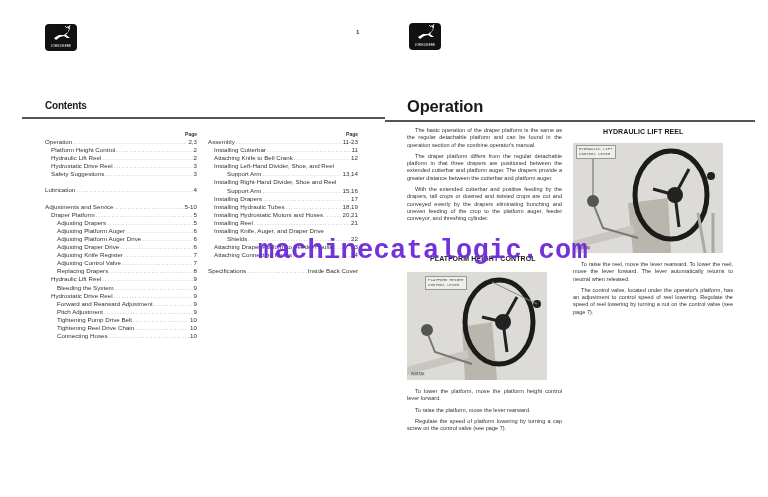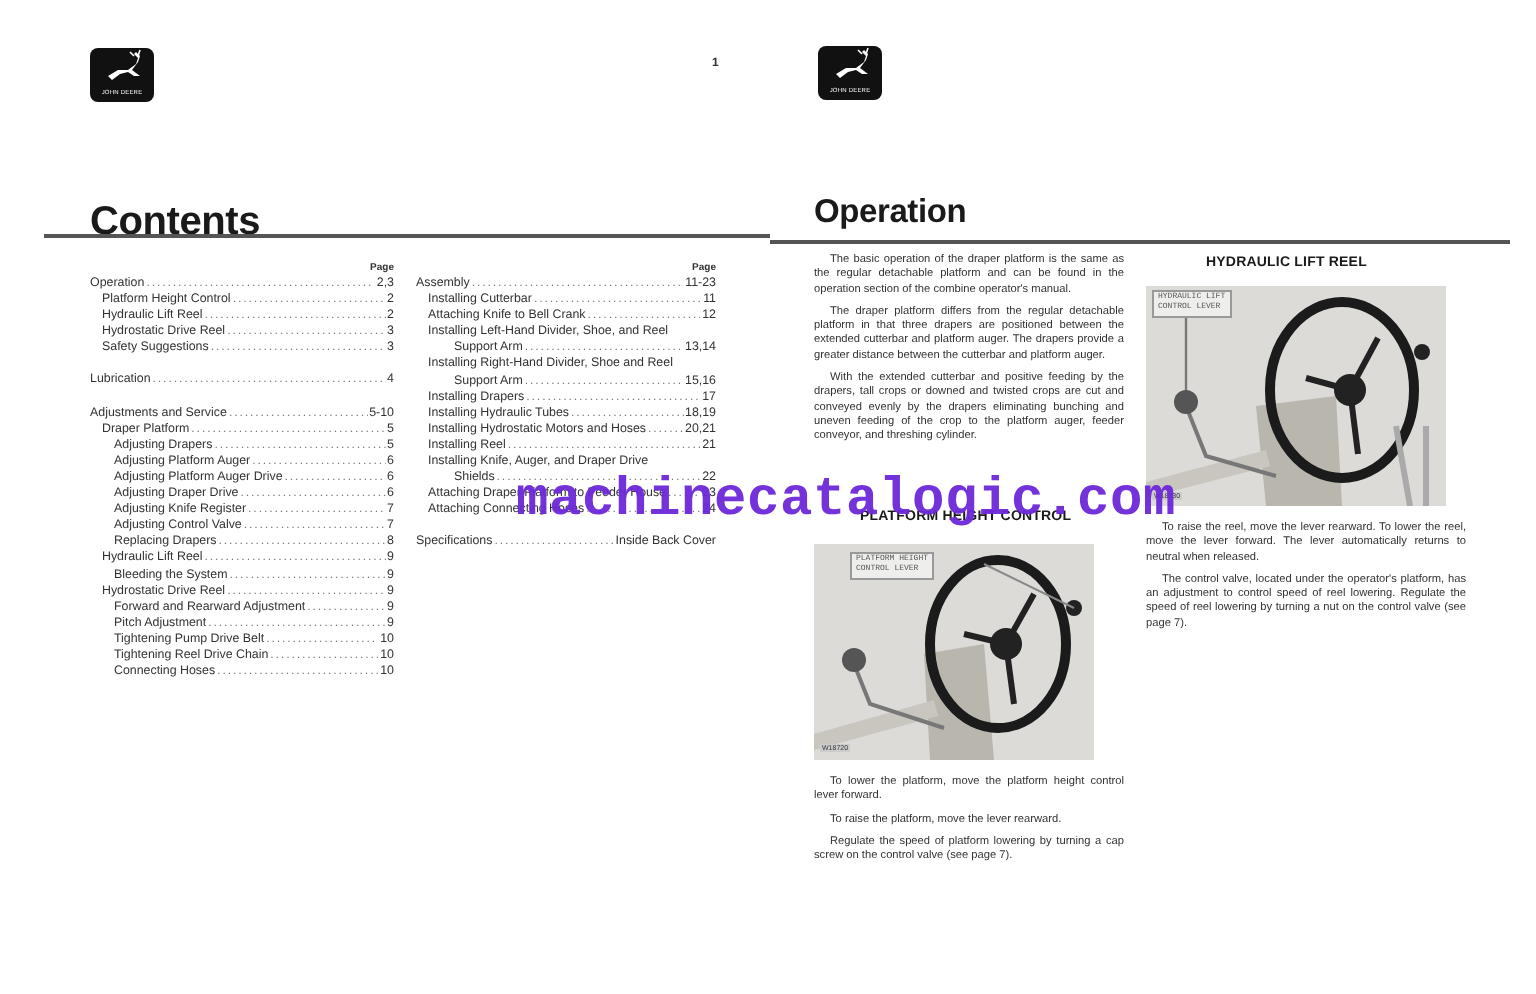--- a/index.html
+++ b/index.html
@@ -75,21 +75,21 @@
 <div class="page page-left">
   <div class="logo" style="left:45px;top:24px;">
     <svg width="32" height="22" viewBox="0 0 32 22">
       <path d="M9 14 L14 11 L19 11 L23 8 L24 5 L22 3 L23 2 L25 4 L24 7 L21 11 L25 14 L22 14 L19 12 L15 13 L11 16 Z" fill="#fff"></path>
       <path d="M22 4 L20 2 M24 4 L25 1" stroke="#fff" stroke-width="0.8"></path>
     </svg>
     <div class="logo-text">JOHN DEERE</div>
   </div>
   <div class="page-number" style="left:356px;top:29px;">1</div>
 
-  <div class="title" style="left:45px;top:100px;font-size:20px;">Contents</div>
+  <div class="title" style="left:45px;top:100px;font-size:10px;">Contents</div>
   <div class="rule" style="left:22px;top:117px;width:363px;"></div>
 
   <div class="toc-col" id="toc-left" style="left:45px;top:130px;width:152px;">
     <div class="toc-page-head">Page</div>
   <div class="toc-row ">
         <span class="lbl">Operation</span>
         <span class="dots"></span>
         <span class="pg">2,3</span>
       </div>
       <div class="toc-row ind1">

